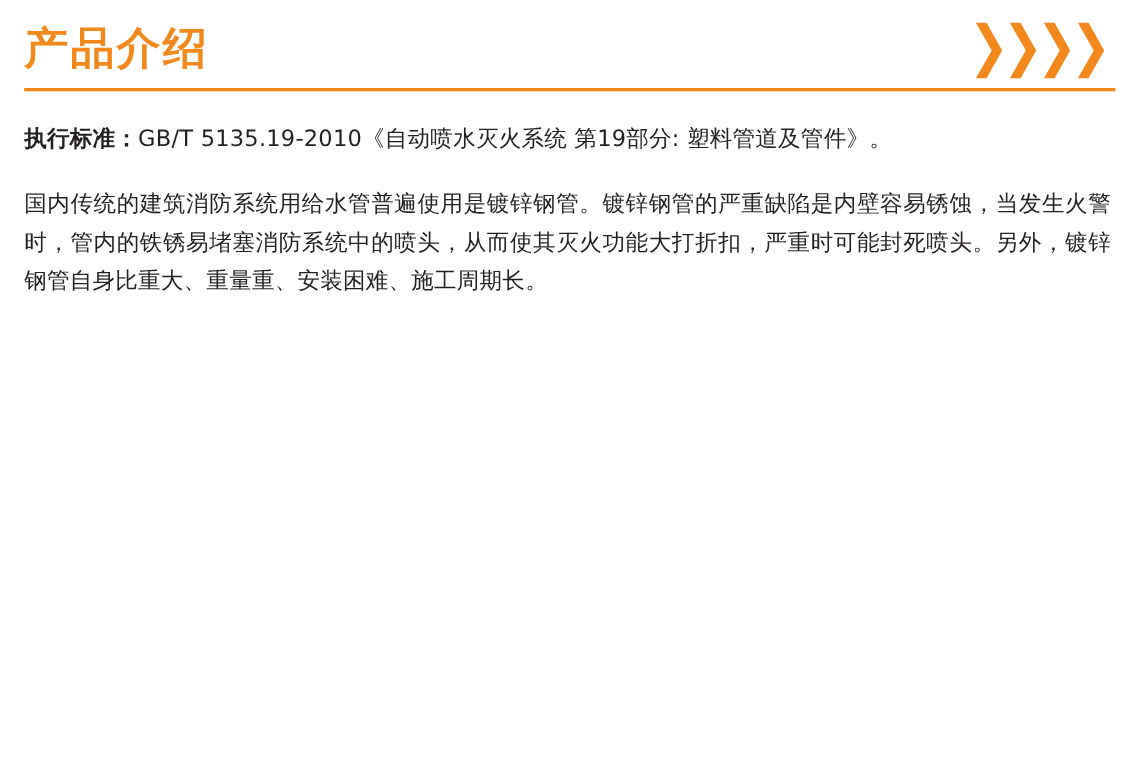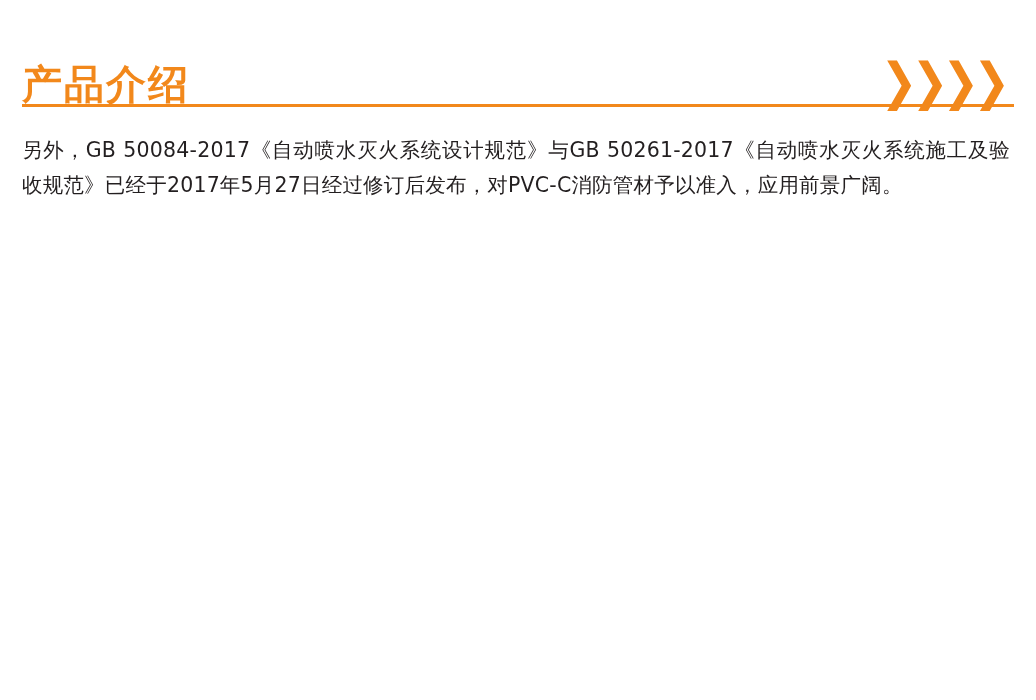--- a/index.html
+++ b/index.html
@@ -16,24 +16,24 @@
   }
   .page {
     position: relative;
     width: 1036px;
     height: 700px;
     box-sizing: border-box;
   }
   
   .header {
     position: relative;
-    height: 104px;
+    height: 80px;
     padding: 0 24px 0 22px;
     display: flex;
-    align-items: flex-end;
+    align-items: center;
     justify-content: space-between;
   }
   .header-title {
     font-size: 40px;
     font-weight: bold;
     letter-spacing: 2px;
     color: #F2881B;
     line-height: 1;
     margin-top: 8px;
   }
@@ -93,22 +93,25 @@
       <span class="chevron">❯</span>
       <span class="chevron">❯</span>
       <span class="chevron">❯</span>
     </div>
   </div>
 
   <div class="rule"></div>
 
   <div class="content">
 
+    <p class="para tight">
+      <span class="label">执行标准：</span><span>GB/T 5135.19-2010《自动喷水灭火系统 第19部分: 塑料管道及管件》。</span>
+    </p>
+
+    <p class="para">国内传统的建筑消防系统用给水管普遍使用是镀锌钢管。镀锌钢管的严重缺陷是内壁容易锈蚀，当发生火警时，管内的铁锈易堵塞消防系统中的喷头，从而使其灭火功能大打折扣，严重时可能封死喷头。另外，镀锌钢管自身比重大、重量重、安装困难、施工周期长。</p>
 
 
-
-    <p class="para">另外，GB 50084-2017《自动喷水灭火系统设计规范》与GB 50261-2017《自动喷水灭火系统施工及验收规范》已经于2017年5月27日经过修订后发布，对PVC-C消防管材予以准入，应用前景广阔。</p>
 
     <div class="spacer-lg"></div>
 
 
   </div>
 </div>
 
 </body></html>

